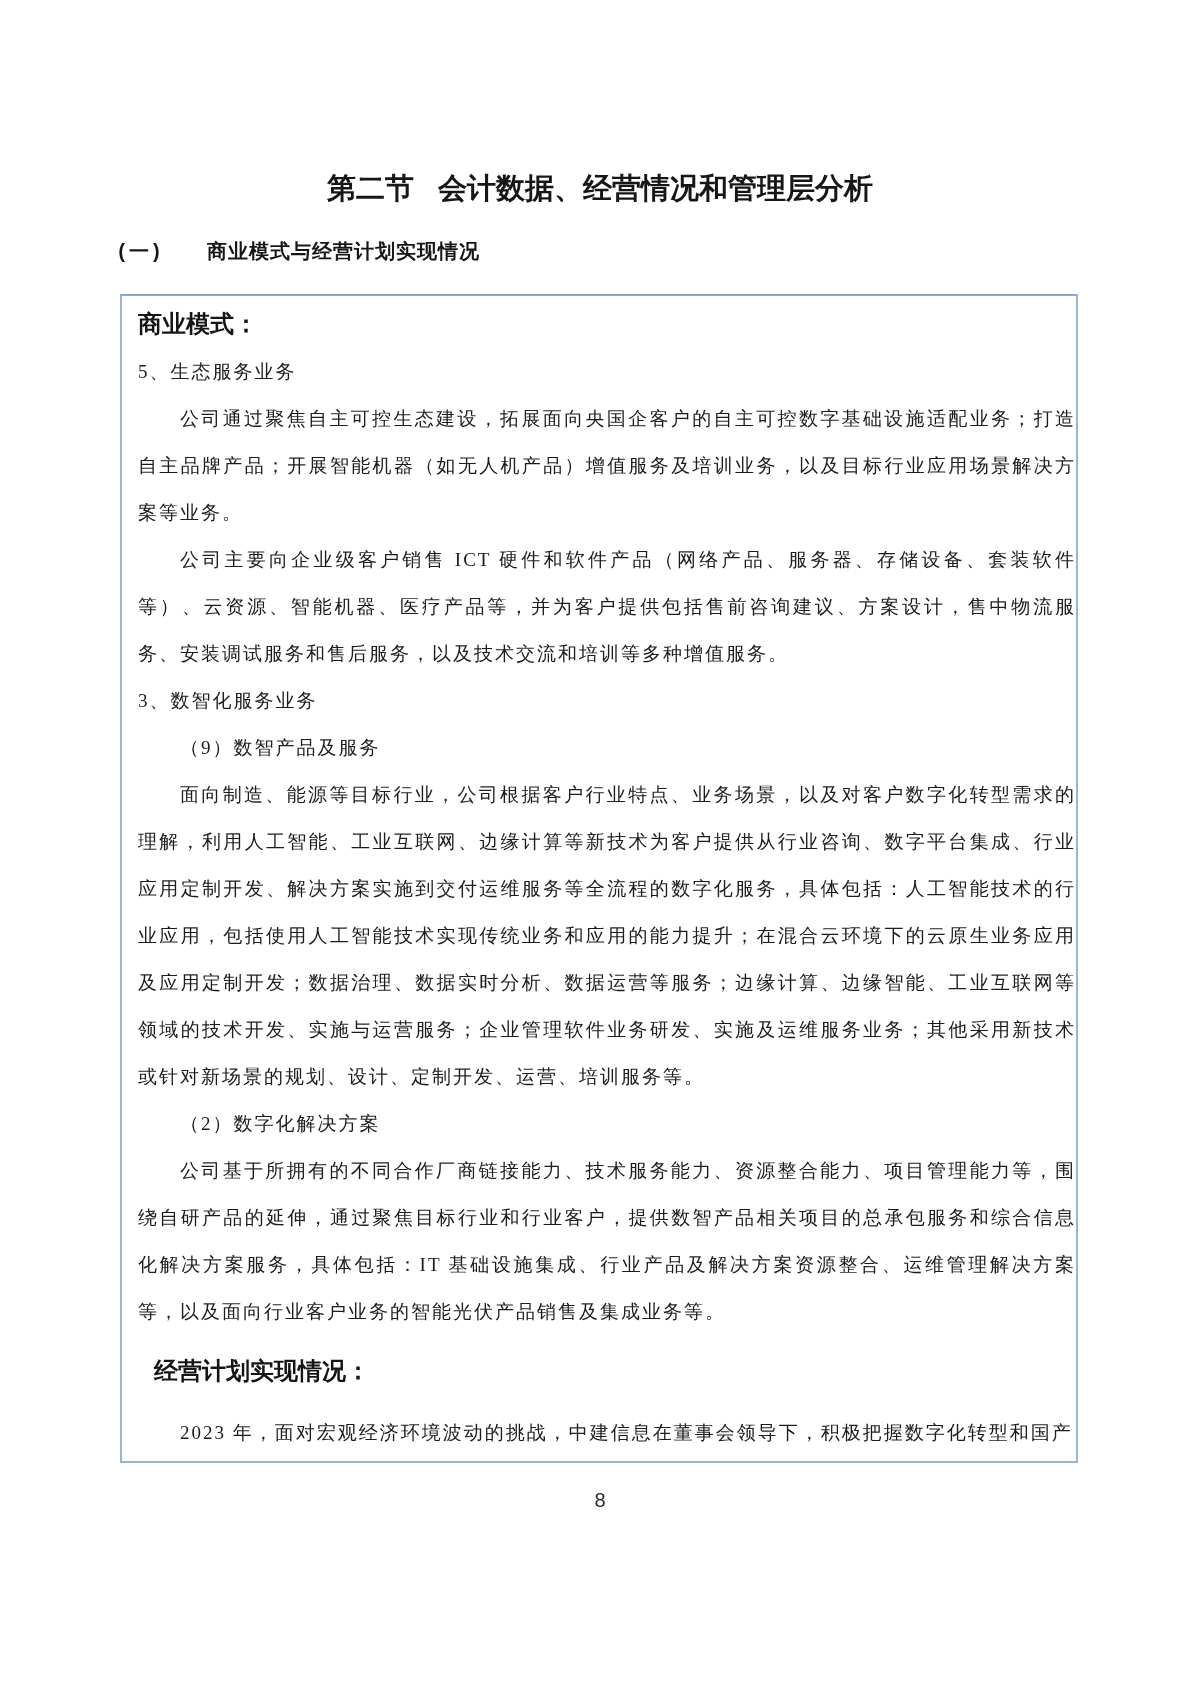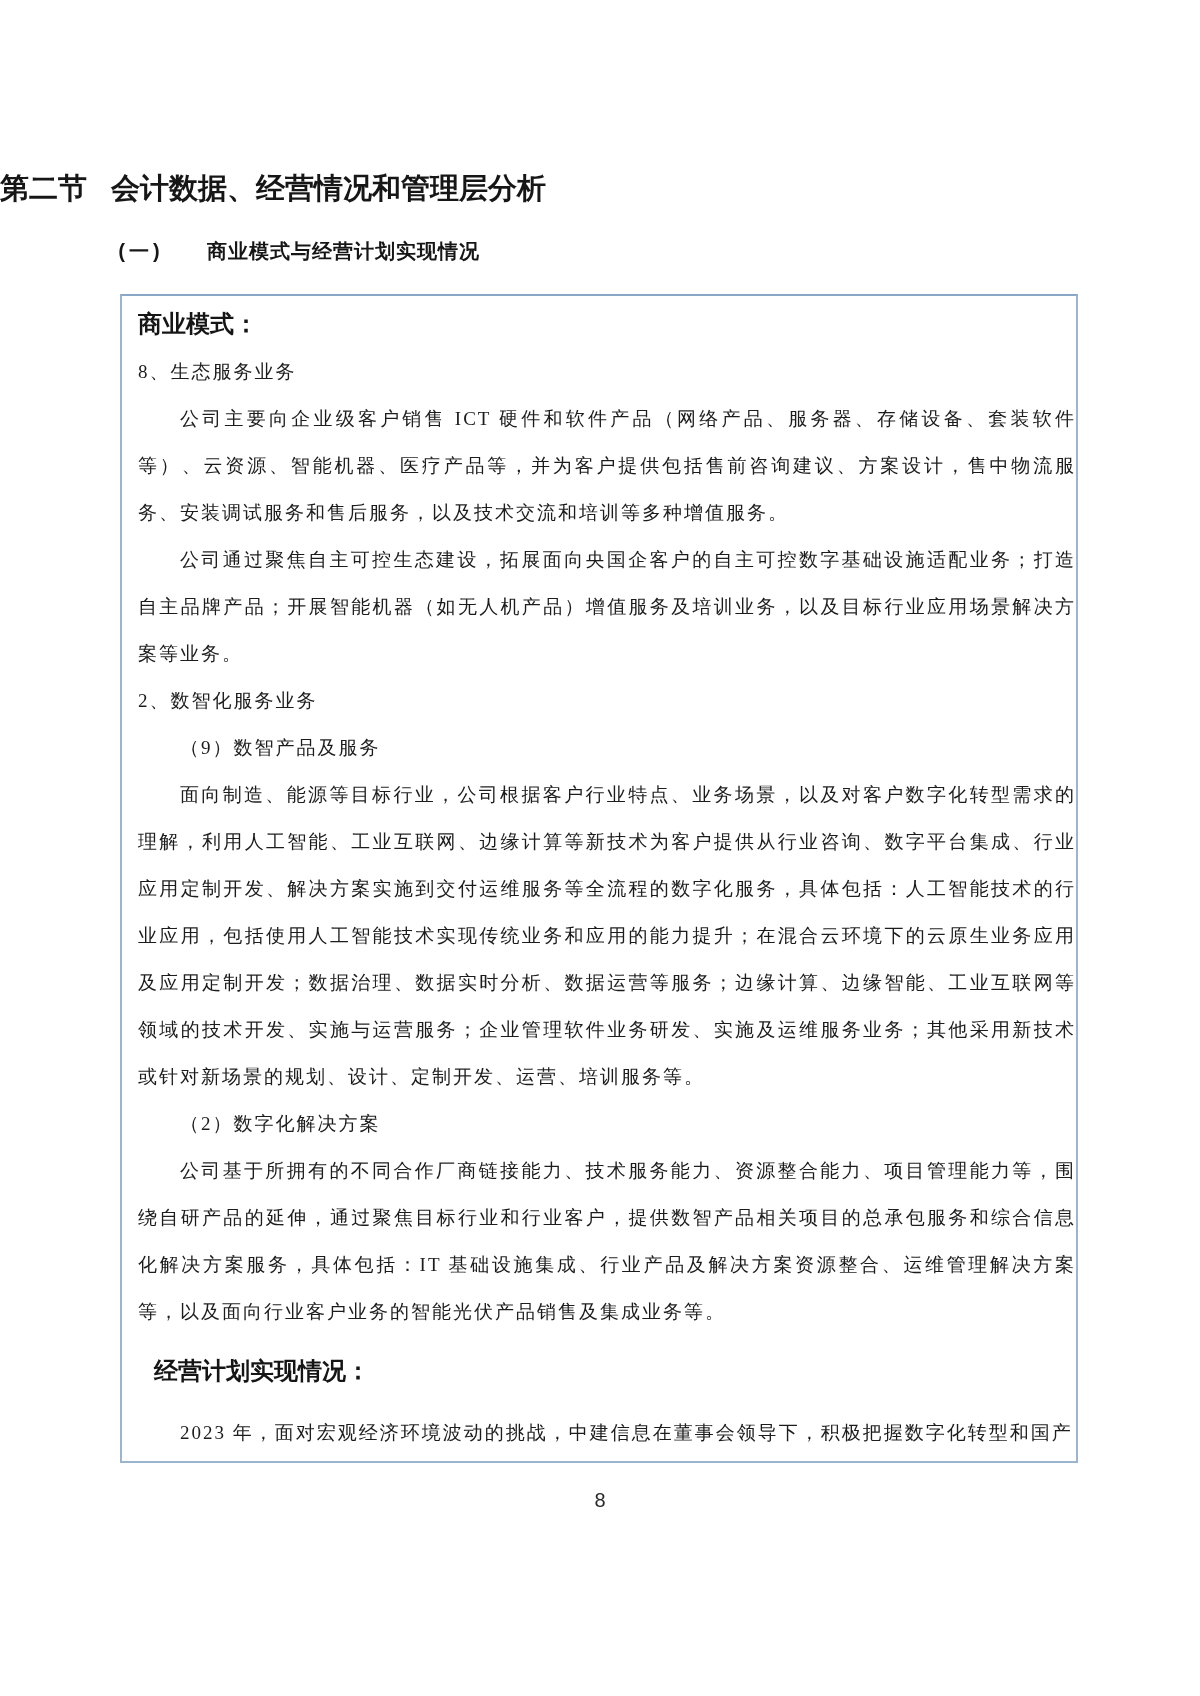--- a/index.html
+++ b/index.html
@@ -13,20 +13,21 @@
     position: relative;
     width: 1200px;
     height: 1696px;
     margin: 0 auto;
     background: #ffffff;
     overflow: hidden;
   }
   
   .doc-title {
     margin: 170px 0 0 0;
+    text-align: center;
     font-family: "Liberation Sans", "DejaVu Sans", sans-serif;
     font-weight: 700;
     font-size: 29px;
     line-height: 37px;
     color: #161616;
     white-space: nowrap;
   }
   .doc-title .title-prefix { margin-right: 24px; }
   
   .h1-row {
@@ -94,25 +95,25 @@
   </div>
 
 
   <div class="h2-row">
     <span class="sec-num">(一)</span><span>商业模式与经营计划实现情况</span>
   </div>
 
   <div class="content-box">
     <p class="box-heading">商业模式：</p>
 
-    <p class="body-line">8、生态服务业务</p>
+    <p class="body-line">5、生态服务业务</p>
+    <p class="body-line indent">公司通过聚焦自主可控生态建设，拓展面向央国企客户的自主可控数字基础设施适配业务；打造自主品牌产品；开展智能机器（如无人机产品）增值服务及培训业务，以及目标行业应用场景解决方案等业务。</p>
     <p class="body-line indent">公司主要向企业级客户销售 ICT 硬件和软件产品（网络产品、服务器、存储设备、套装软件等）、云资源、智能机器、医疗产品等，并为客户提供包括售前咨询建议、方案设计，售中物流服务、安装调试服务和售后服务，以及技术交流和培训等多种增值服务。</p>
-    <p class="body-line indent">公司通过聚焦自主可控生态建设，拓展面向央国企客户的自主可控数字基础设施适配业务；打造自主品牌产品；开展智能机器（如无人机产品）增值服务及培训业务，以及目标行业应用场景解决方案等业务。</p>
 
-    <p class="body-line">2、数智化服务业务</p>
+    <p class="body-line">3、数智化服务业务</p>
     <p class="body-line indent">（9）数智产品及服务</p>
     <p class="body-line indent">面向制造、能源等目标行业，公司根据客户行业特点、业务场景，以及对客户数字化转型需求的理解，利用人工智能、工业互联网、边缘计算等新技术为客户提供从行业咨询、数字平台集成、行业应用定制开发、解决方案实施到交付运维服务等全流程的数字化服务，具体包括：人工智能技术的行业应用，包括使用人工智能技术实现传统业务和应用的能力提升；在混合云环境下的云原生业务应用及应用定制开发；数据治理、数据实时分析、数据运营等服务；边缘计算、边缘智能、工业互联网等领域的技术开发、实施与运营服务；企业管理软件业务研发、实施及运维服务业务；其他采用新技术或针对新场景的规划、设计、定制开发、运营、培训服务等。</p>
     <p class="body-line indent">（2）数字化解决方案</p>
     <p class="body-line indent">公司基于所拥有的不同合作厂商链接能力、技术服务能力、资源整合能力、项目管理能力等，围绕自研产品的延伸，通过聚焦目标行业和行业客户，提供数智产品相关项目的总承包服务和综合信息化解决方案服务，具体包括：IT 基础设施集成、行业产品及解决方案资源整合、运维管理解决方案等，以及面向行业客户业务的智能光伏产品销售及集成业务等。</p>
 
     <p class="box-heading plan">经营计划实现情况：</p>
     <p class="body-line indent">2023 年，面对宏观经济环境波动的挑战，中建信息在董事会领导下，积极把握数字化转型和国产</p>
   </div>
 
   <div class="page-number">8</div>

